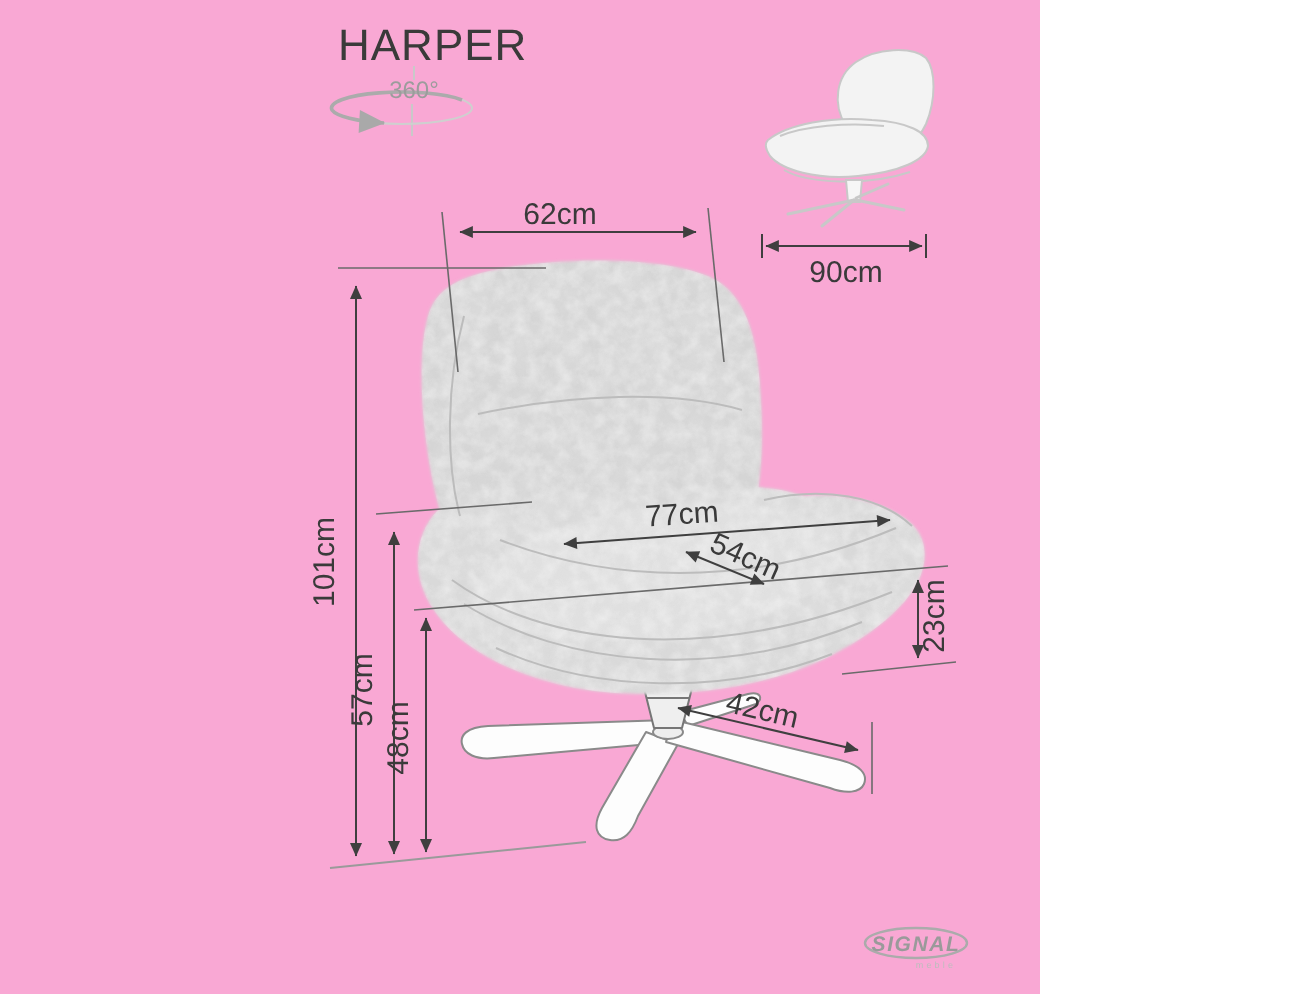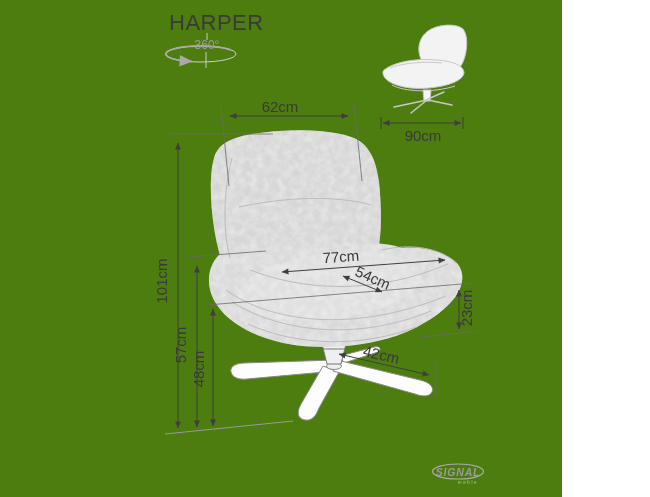--- a/index.html
+++ b/index.html
@@ -1,17 +1,17 @@
 <!DOCTYPE html>
 <html><head>
 <meta charset="utf-8">
 <style>
   html,body{margin:0;padding:0;background:#fff;}
   .stage{
-    position:relative;width:562px;height:497px;background:#4d7c0f;overflow:hidden;
+    position:relative;width:520px;height:497px;background:#f9a8d4;overflow:hidden;
     font-family:"Liberation Sans", sans-serif;
   }
   svg text{font-family:"Liberation Sans", sans-serif;}
   .dim-label{font-size:15px;fill:#3a3a3a;}
   .title-text{font-size:22px;fill:#3a3a3a;letter-spacing:.5px;}
   .rot-label{font-size:12px;fill:#9c9c9c;}
   .logo-text{font-size:10.5px;font-weight:bold;font-style:italic;fill:#9a9a9a;letter-spacing:.8px;}
   .logo-sub{font-size:4.5px;fill:#bdbdbd;letter-spacing:1.6px;}
 </style>
 </head>

